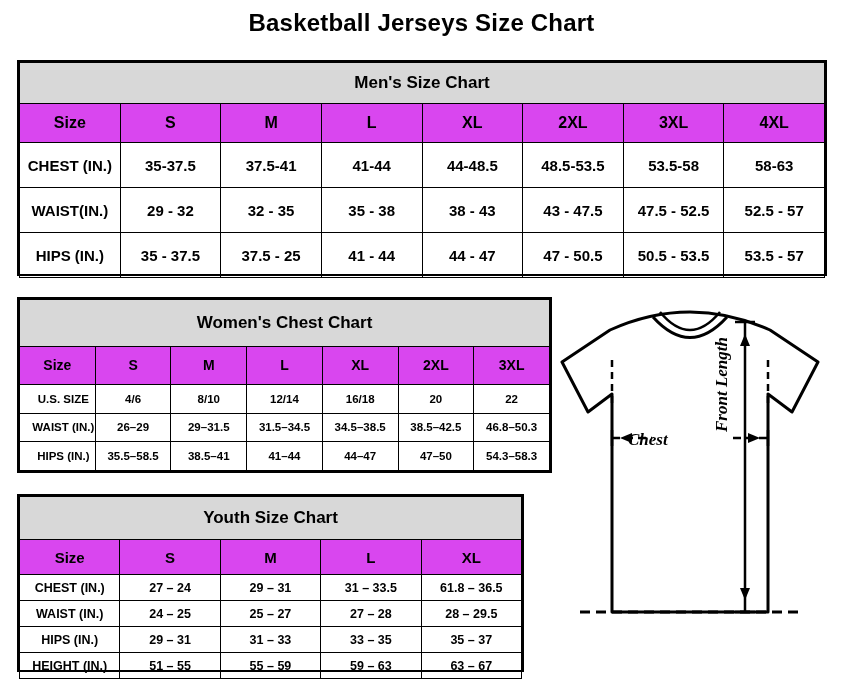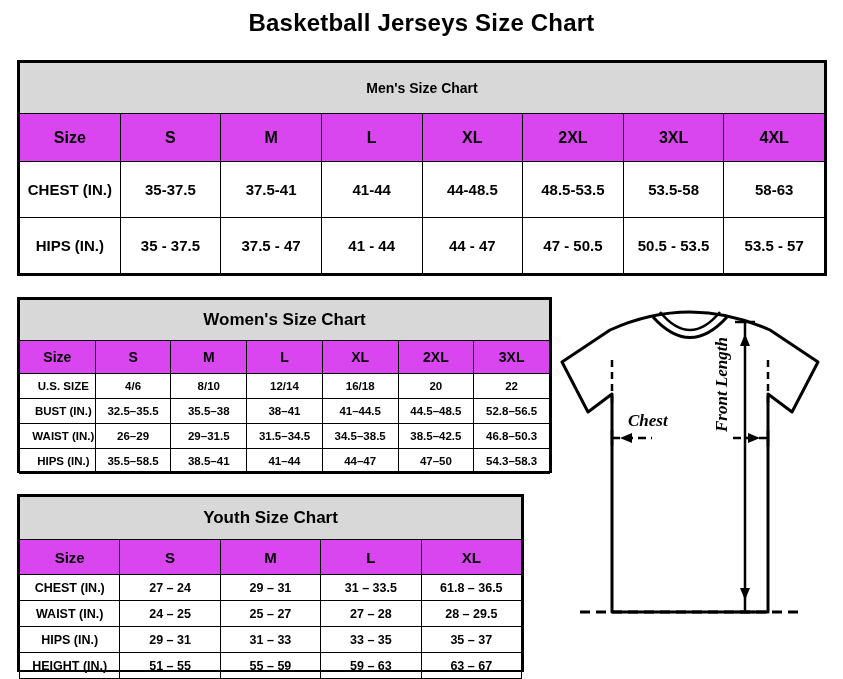--- a/index.html
+++ b/index.html
@@ -36,21 +36,21 @@
   }
   table.sz td, table.sz th {
     border: 1px solid #000;
     text-align: center;
     vertical-align: middle;
     font-weight: bold;
     padding: 0;
   }
   .band {
     background: #d8d8d8;
-    font-size: 14px;
+    font-size: 17px;
     font-weight: bold;
     border: 1px solid #000;
     border-left: 0;
     border-right: 0;
     border-top: 0;
   }
   .hdr-row td {
     background: #d946ef;
     font-size: 15px;
   }
@@ -97,21 +97,21 @@
   #shirt-diagram {
     position: absolute;
     left: 540px;
     top: 300px;
     width: 300px;
     height: 375px;
   }
   .lbl-chest {
     position: absolute;
     left: 628px;
-    top: 411px;
+    top: 430px;
     font-size: 17px;
     font-style: italic;
     font-weight: bold;
     font-family: "Liberation Serif", serif;
   }
   .lbl-front-length {
     position: absolute;
     left: 712px;
     top: 432px;
     font-size: 17px;
@@ -148,67 +148,68 @@
       <td class="firstcol rowlab">CHEST (IN.)</td>
       <td>35-37.5</td>
       <td>37.5-41</td>
       <td>41-44</td>
       <td>44-48.5</td>
       <td>48.5-53.5</td>
       <td>53.5-58</td>
       <td>58-63</td>
     </tr>
     <tr class="data-row">
+      <td class="firstcol rowlab">WAIST(IN.)</td>
+      <td>29 - 32</td>
+      <td>32 - 35</td>
+      <td>35 - 38</td>
+      <td>38 - 43</td>
+      <td>43 - 47.5</td>
+      <td>47.5 - 52.5</td>
+      <td>52.5 - 57</td>
+    </tr>
+    <tr class="data-row">
       <td class="firstcol rowlab">HIPS (IN.)</td>
       <td>35 - 37.5</td>
-      <td>37.5 - 47</td>
+      <td>37.5 - 25</td>
       <td>41 - 44</td>
       <td>44 - 47</td>
       <td>47 - 50.5</td>
       <td>50.5 - 53.5</td>
       <td>53.5 - 57</td>
     </tr>
   </tbody>
     </table>
 </div>
 
 <div class="chart-block" id="womens-chart">
   <table class="sz">
     <tbody>
         <tr>
-      <td class="band" colspan="7">Women's Size Chart</td>
+      <td class="band" colspan="7">Women's Chest Chart</td>
     </tr>
     <tr class="hdr-row">
       <td class="firstcol">Size</td>
       <td>S</td>
       <td>M</td>
       <td>L</td>
       <td>XL</td>
       <td>2XL</td>
       <td>3XL</td>
     </tr>
     <tr class="data-row">
       <td class="firstcol rowlab">U.S. SIZE</td>
       <td>4/6</td>
       <td>8/10</td>
       <td>12/14</td>
       <td>16/18</td>
       <td>20</td>
       <td>22</td>
     </tr>
     <tr class="data-row">
-      <td class="firstcol rowlab">BUST  (IN.)</td>
-      <td>32.5–35.5</td>
-      <td>35.5–38</td>
-      <td>38–41</td>
-      <td>41–44.5</td>
-      <td>44.5–48.5</td>
-      <td>52.8–56.5</td>
-    </tr>
-    <tr class="data-row">
       <td class="firstcol rowlab">WAIST  (IN.)</td>
       <td>26–29</td>
       <td>29–31.5</td>
       <td>31.5–34.5</td>
       <td>34.5–38.5</td>
       <td>38.5–42.5</td>
       <td>46.8–50.3</td>
     </tr>
     <tr class="data-row">
       <td class="firstcol rowlab">HIPS  (IN.)</td>

